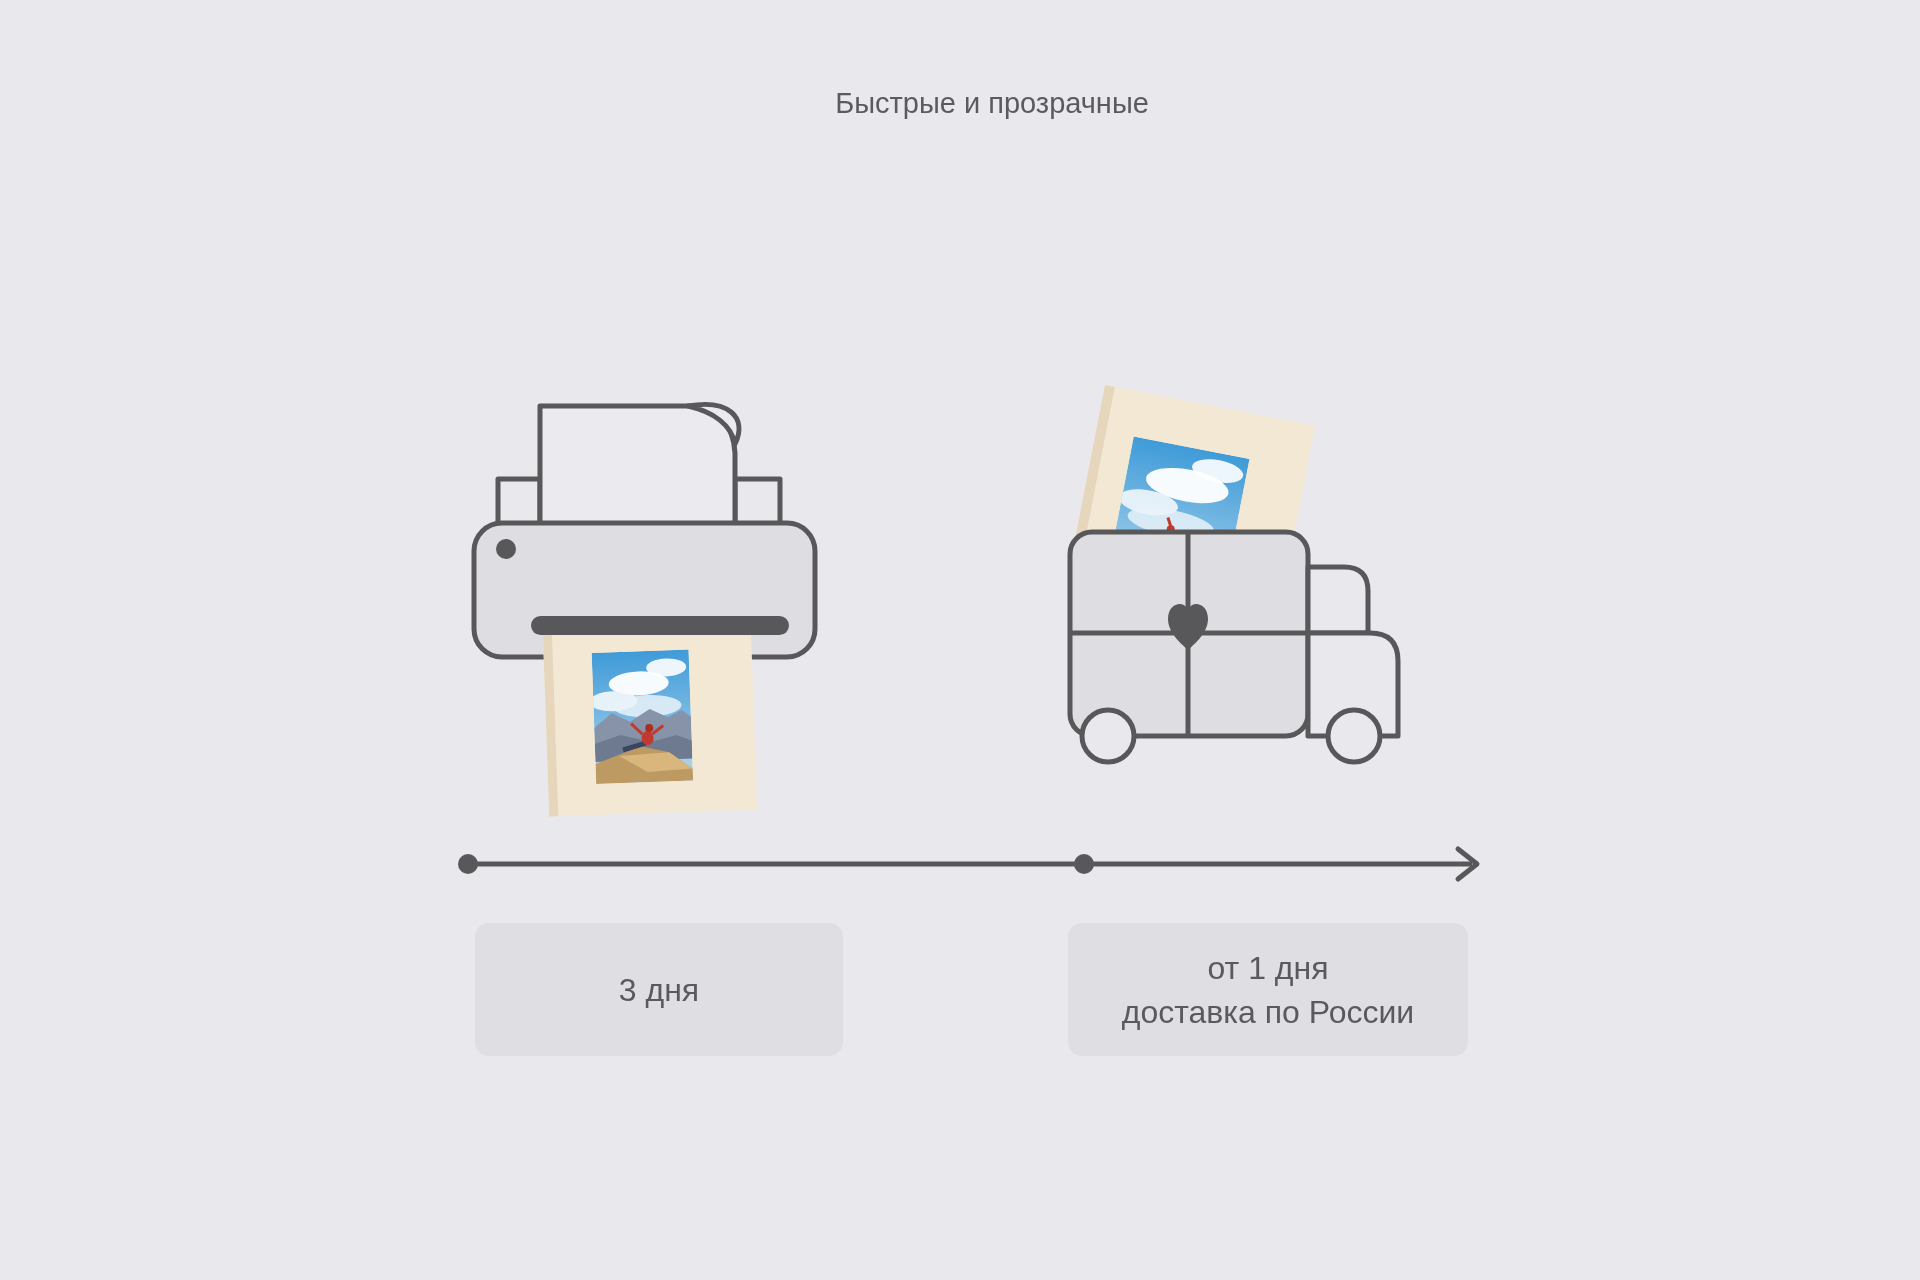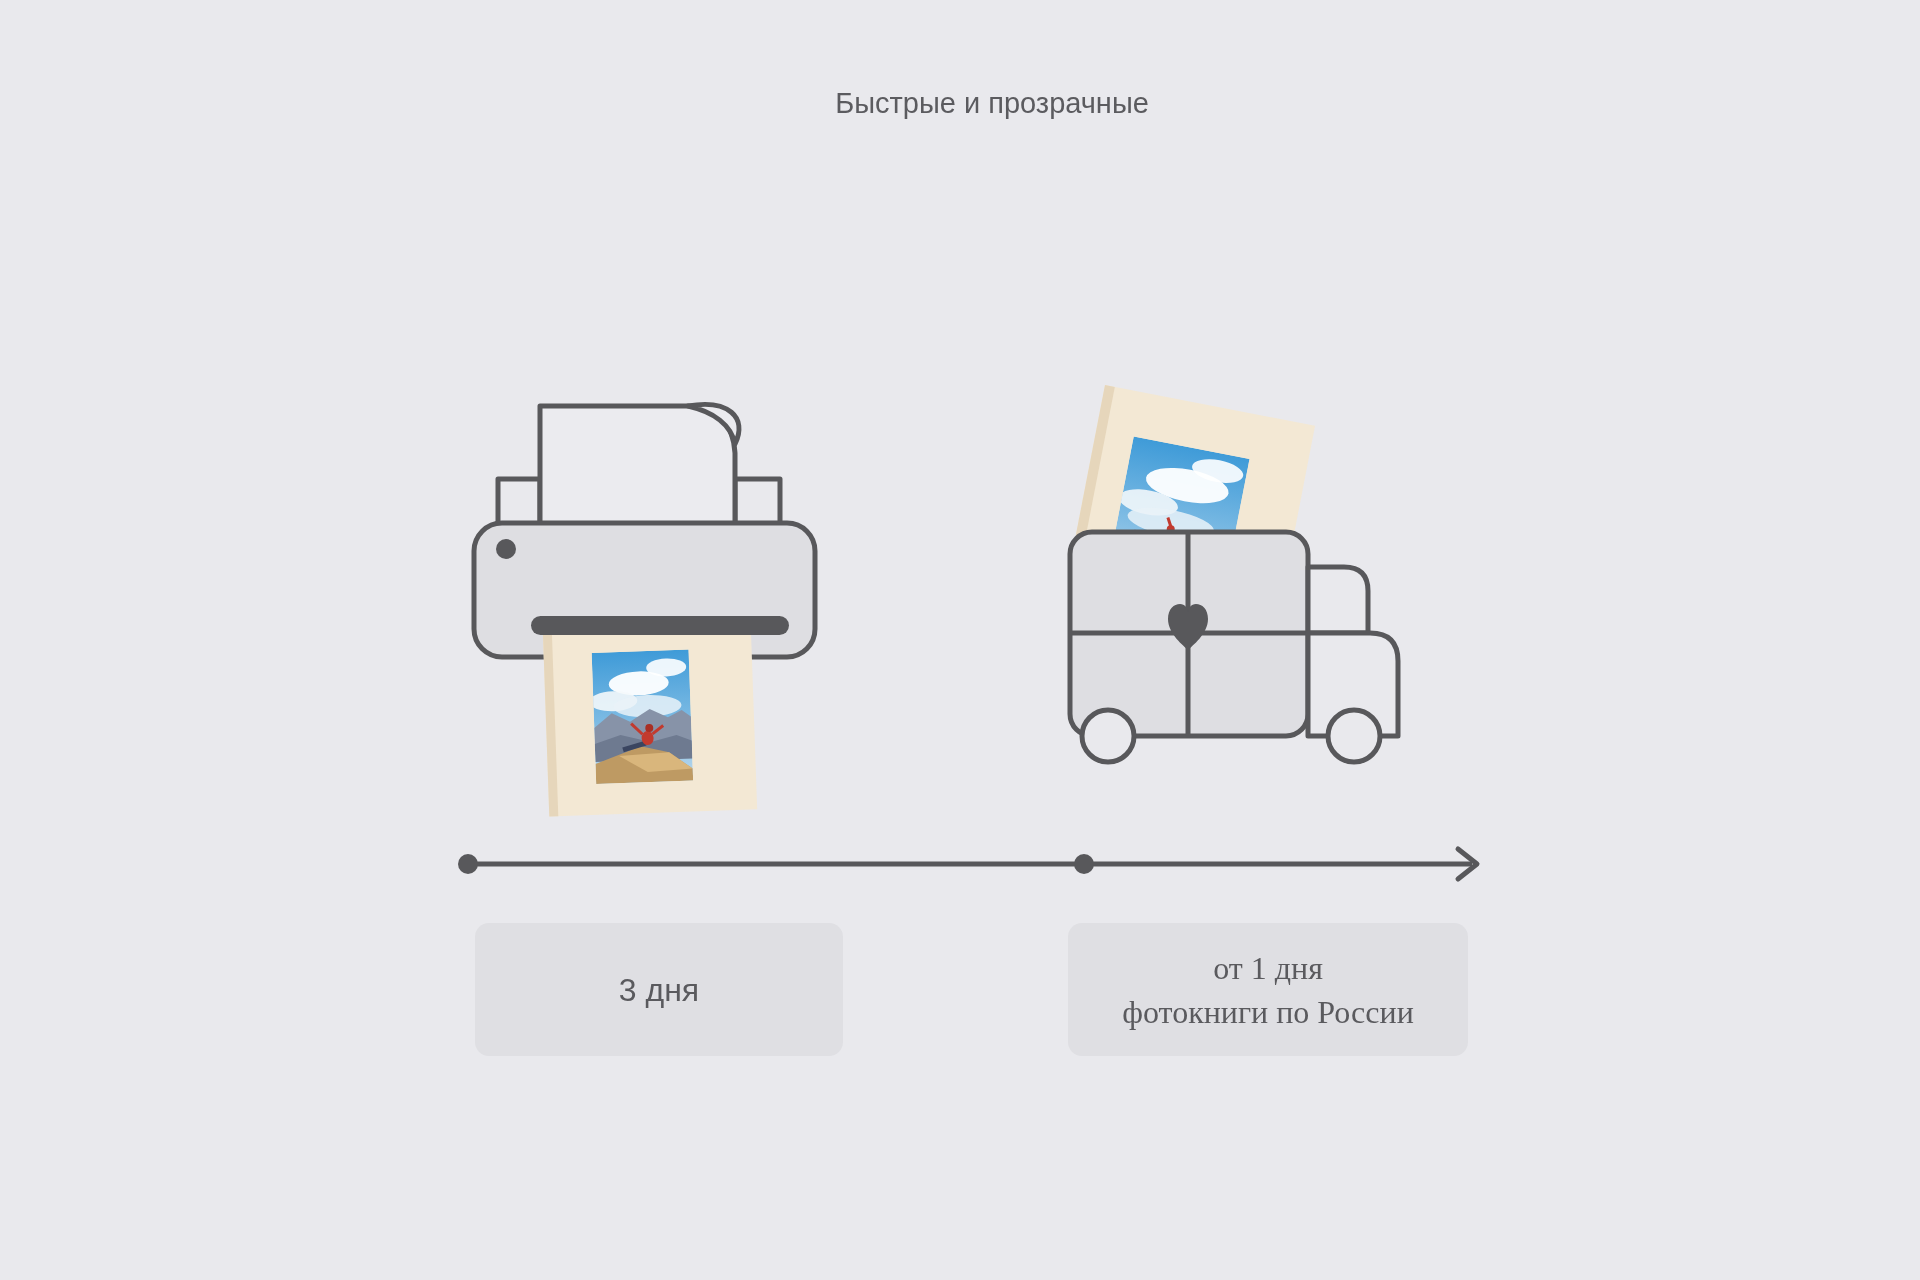--- a/index.html
+++ b/index.html
@@ -9,21 +9,21 @@
   html,body{margin:0;padding:0;background:var(--bg);}
   .stage{position:relative;width:1920px;height:1280px;background:var(--bg);
          overflow:hidden;font-family:"Liberation Sans","DejaVu Sans",sans-serif;}
   .art{position:absolute;left:0;top:0;width:1920px;height:1280px;display:block;}
   .title{position:absolute;left:0;top:80px;width:1920px;text-align:center;
          color:#5B5B5F;font-size:29px;line-height:46px;font-weight:400;padding-left:32px;}
   .step{position:absolute;top:923px;height:133px;background:var(--label);
         border-radius:14px;display:flex;flex-direction:column;justify-content:center;
         align-items:center;color:var(--text);font-size:32px;line-height:44px;}
   .step-left{left:475px;width:368px;}
-  .step-right{left:1068px;width:400px;font-family:Liberation Serif, serif;}
+  .step-right{left:1068px;width:400px;}
 </style>
 </head>
 <body>
 
 <div class="stage">
 
   <svg class="art" viewBox="0 0 1920 1280" xmlns="http://www.w3.org/2000/svg">
     <defs>
       <linearGradient id="sky" x1="0" y1="0" x2="0" y2="1">
         <stop offset="0" stop-color="#3F9BD8"></stop>
@@ -118,16 +118,16 @@
   <div class="title">
     <div>Быстрые и прозрачные</div>
   </div>
 
   <div class="step step-left">
     <div>3 дня</div>
   </div>
 
   <div class="step step-right">
     <div>от 1 дня</div>
-    <div>фотокниги по России</div>
+    <div>доставка по России</div>
   </div>
 
 </div>
 
 </body></html>

